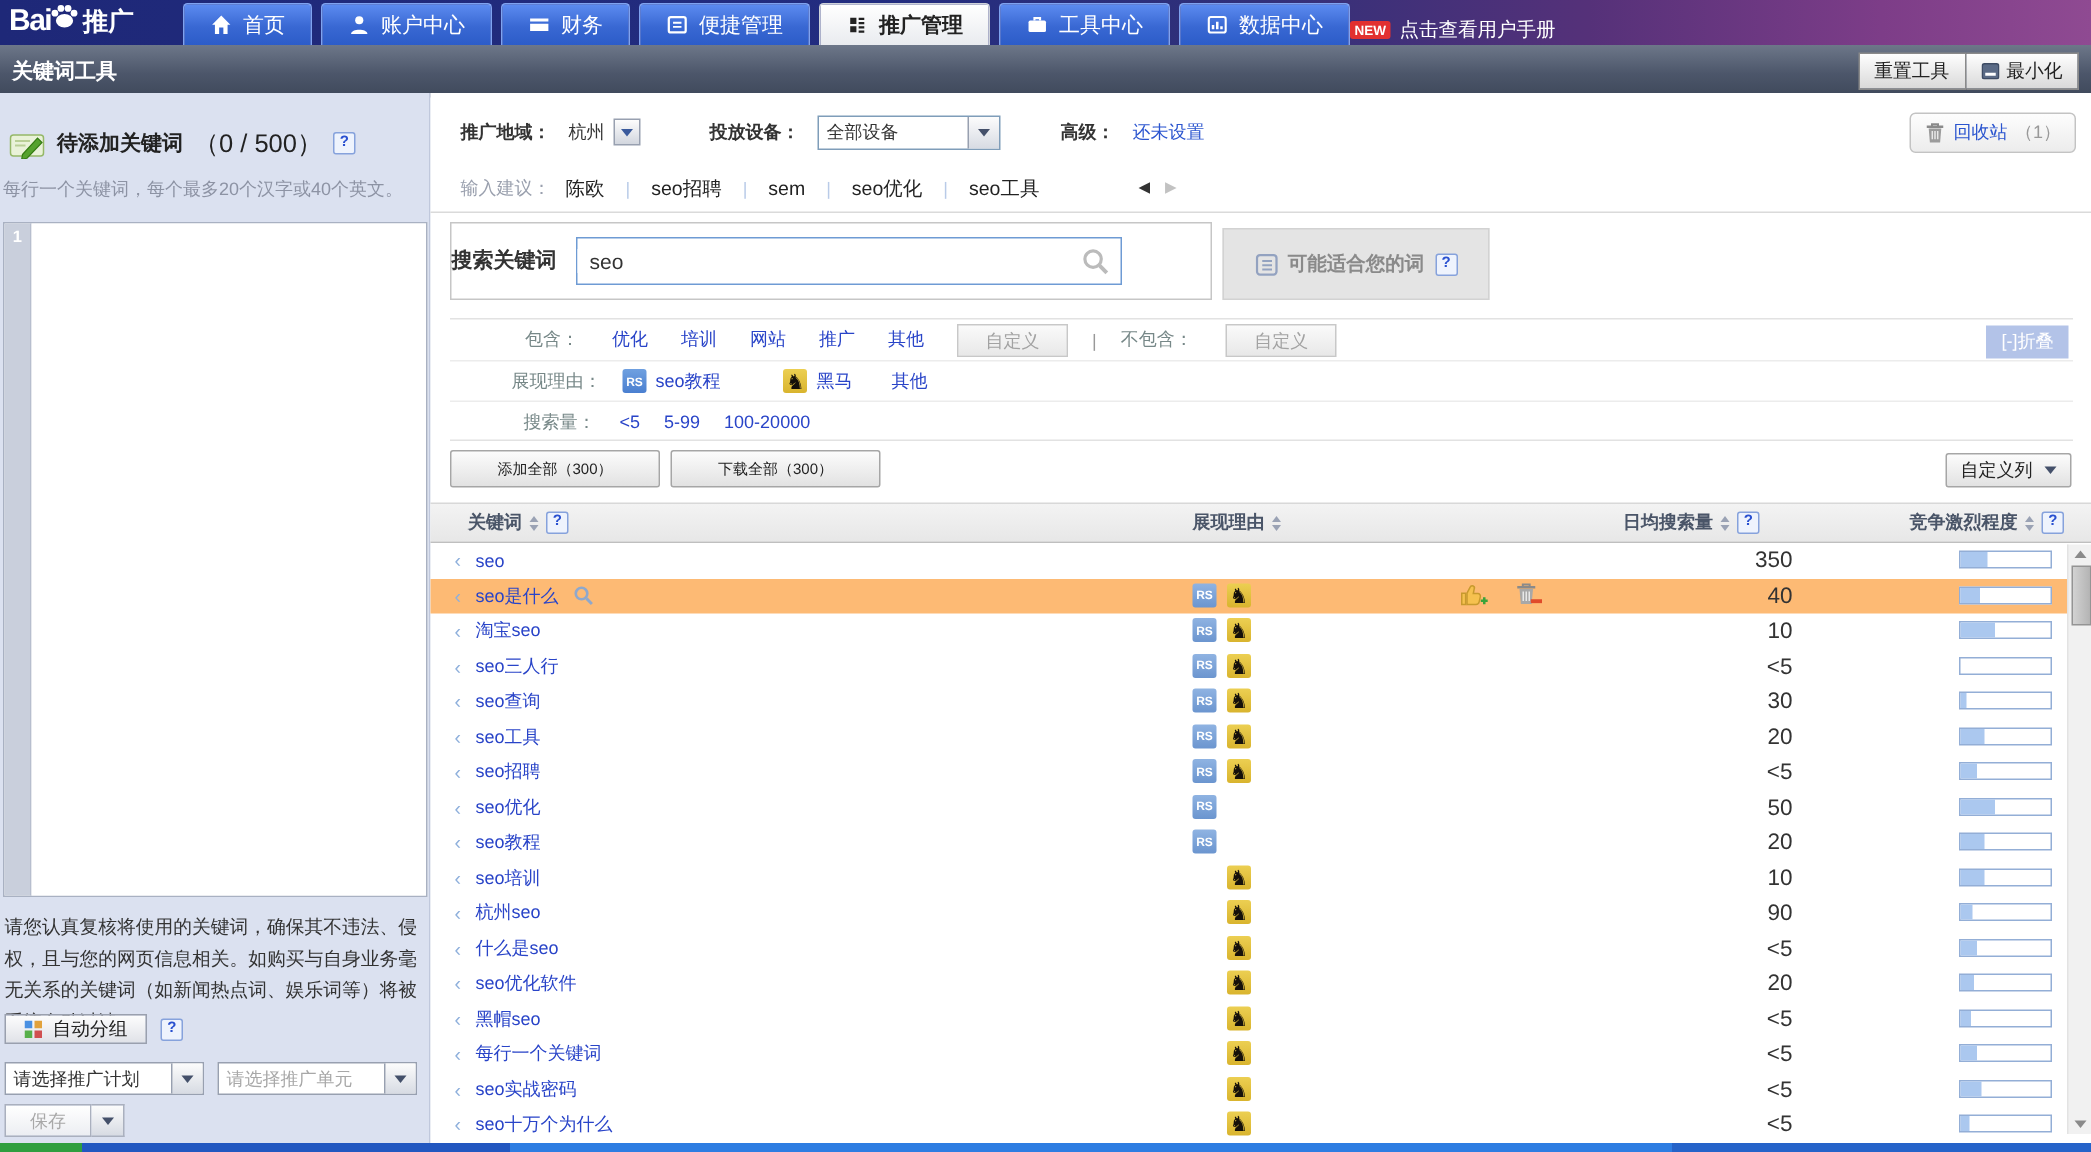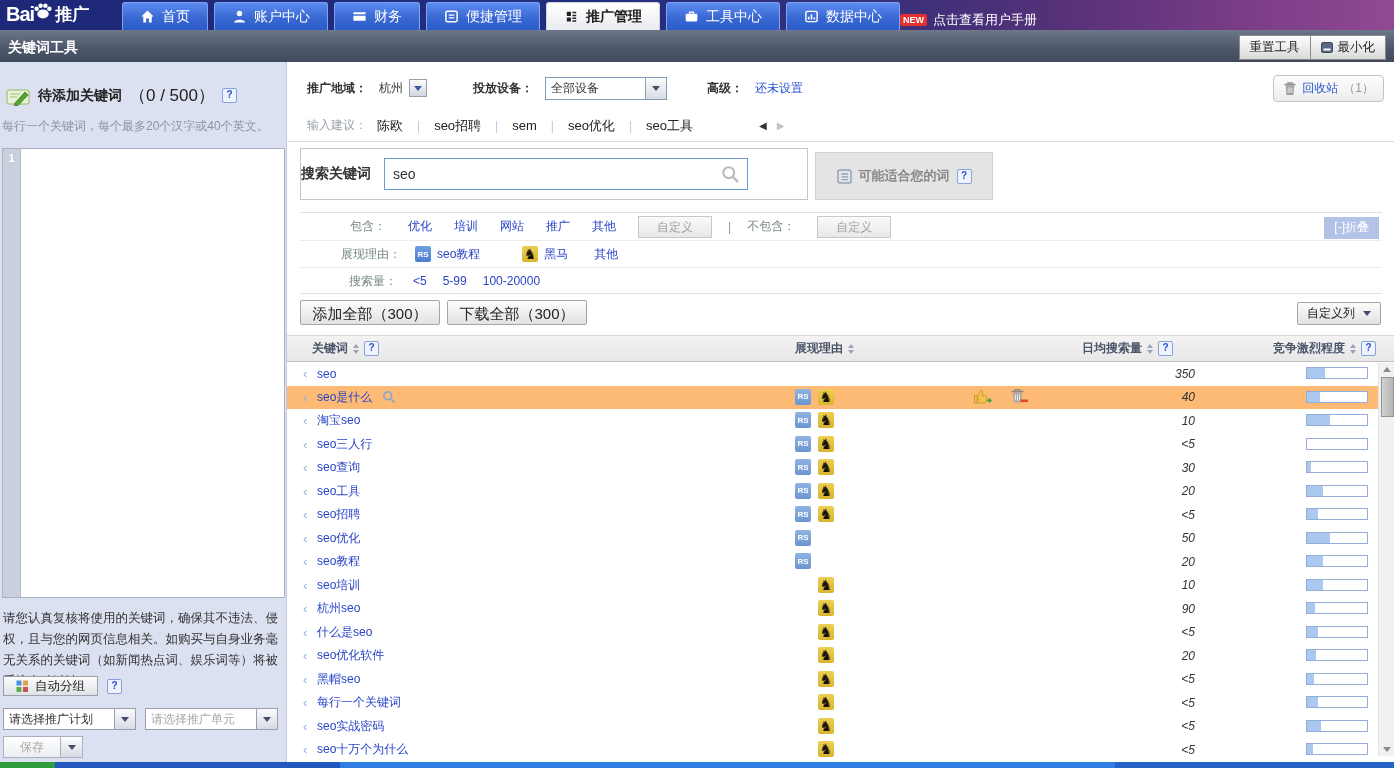--- a/index.html
+++ b/index.html
@@ -114,21 +114,21 @@
   .chip.horse{background:linear-gradient(#eccf52,#d9b42e);color:#15100a;}
   .chip.horse::before{content:"♞";font-size:14px;line-height:1;}
   .rlink{color:#2944c8;cursor:pointer;margin-right:16px;}
   .chip-in-row2{margin:0 6px 0 14px;}
   .qmark{display:inline-block;width:13px;height:13px;border:1px solid #86a2dc;background:#eef3fd;color:#2950d0;
          border-radius:2px;cursor:pointer;flex:none;}
   .qmark::before{content:"?";display:block;font-size:10px;font-weight:bold;text-align:center;line-height:12px;}
 
   .btn-add{position:absolute;top:238px;left:13px;width:140px;height:25px;background:linear-gradient(#fcfcfc,#e2e2e2);
            border:1px solid #a6a6a6;border-radius:2px;color:#222;text-align:center;line-height:25px;
-           font-size:15px;cursor:pointer;box-sizing:border-box;}
+           font-size:10px;cursor:pointer;box-sizing:border-box;}
   .btn-download{left:160px;}
   .btn-cols{position:absolute;top:240px;right:13px;height:23px;background:linear-gradient(#fcfcfc,#e2e2e2);
             border:1px solid #a6a6a6;border-radius:2px;display:flex;align-items:center;gap:8px;padding:0 9px;
             cursor:pointer;box-sizing:border-box;color:#222;}
 
   .thead{position:absolute;top:273px;left:0;width:1107px;height:27px;background:linear-gradient(#f3f3f3,#e7e7e7);
          border-top:1px solid #d8d8d8;border-bottom:1px solid #bfbfbf;box-sizing:border-box;}
   .th{position:absolute;top:0;height:100%;display:flex;align-items:center;gap:5px;font-weight:bold;color:#4a5568;}
   .th-kw{left:25px;} .th-reason{left:508px;} .th-vol{left:795px;} .th-comp{left:986px;}
   .sort{display:inline-flex;flex-direction:column;gap:2px;cursor:pointer;}
@@ -142,21 +142,21 @@
   .caret{position:absolute;left:16px;top:4px;color:#8fb0dc;font-size:13px;cursor:pointer;}
   .caret::before{content:"‹";}
   .kwwrap{position:absolute;left:30px;top:0;height:100%;display:flex;align-items:center;gap:10px;}
   .kw{color:#2944c8;cursor:pointer;white-space:nowrap;}
   .row-mag{color:#8fa8cc;cursor:pointer;}
   .chip-rs-pos{position:absolute;left:508px;top:3px;}
   .chip-horse-pos{position:absolute;left:531px;top:3px;}
   .rowacts{position:absolute;left:686px;top:2px;display:flex;gap:17px;align-items:center;}
   .iconbtn{cursor:pointer;}
   .vol{position:absolute;left:760px;top:0;width:148px;height:100%;display:flex;align-items:center;
-       justify-content:flex-end;color:#333;font-size:12px;font-style:italic;}
+       justify-content:flex-end;color:#333;font-size:15px;}
   .bar{position:absolute;left:1019px;top:5px;width:62px;height:12px;border:1px solid #93aed6;background:#fff;box-sizing:border-box;}
   .bar b{display:block;height:100%;background:#abc8ef;}
 
   .vscroll{position:absolute;top:301px;right:0;width:16px;height:393px;background:#f1f1f1;border-left:1px solid #e3e3e3;box-sizing:border-box;}
   .vs-up{position:absolute;top:4px;left:4px;width:0;height:0;border-left:4px solid transparent;border-right:4px solid transparent;
          border-bottom:5px solid #8a8a8a;cursor:pointer;}
   .vs-thumb{position:absolute;top:14px;left:2px;width:11px;height:38px;background:linear-gradient(90deg,#d2d2d2,#b5b5b5);
             border:1px solid #949494;cursor:pointer;}
   .vs-dn{position:absolute;bottom:4px;left:4px;width:0;height:0;border-left:4px solid transparent;border-right:4px solid transparent;
          border-top:5px solid #8a8a8a;cursor:pointer;}

